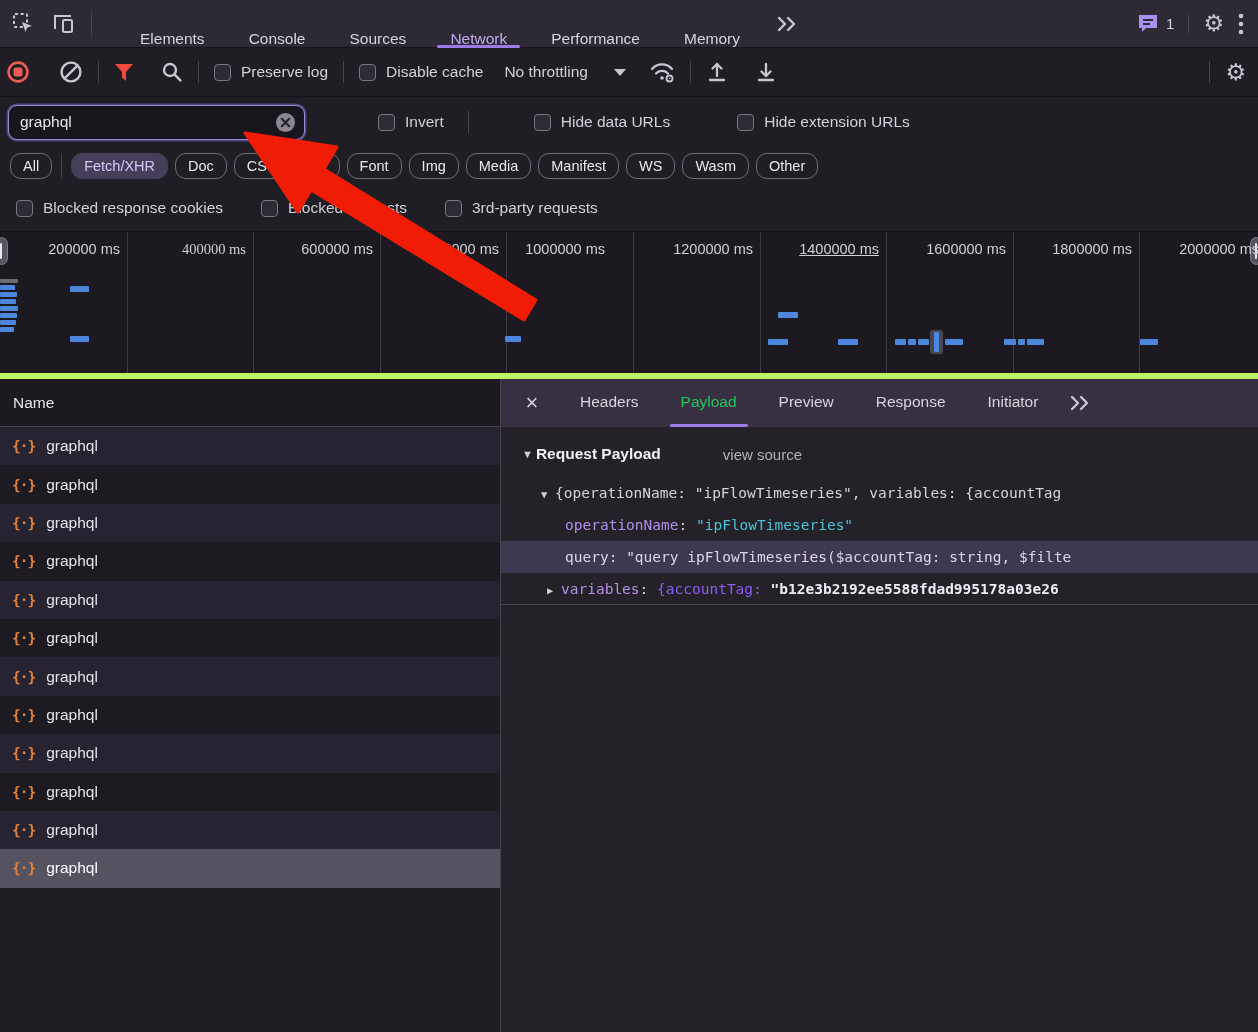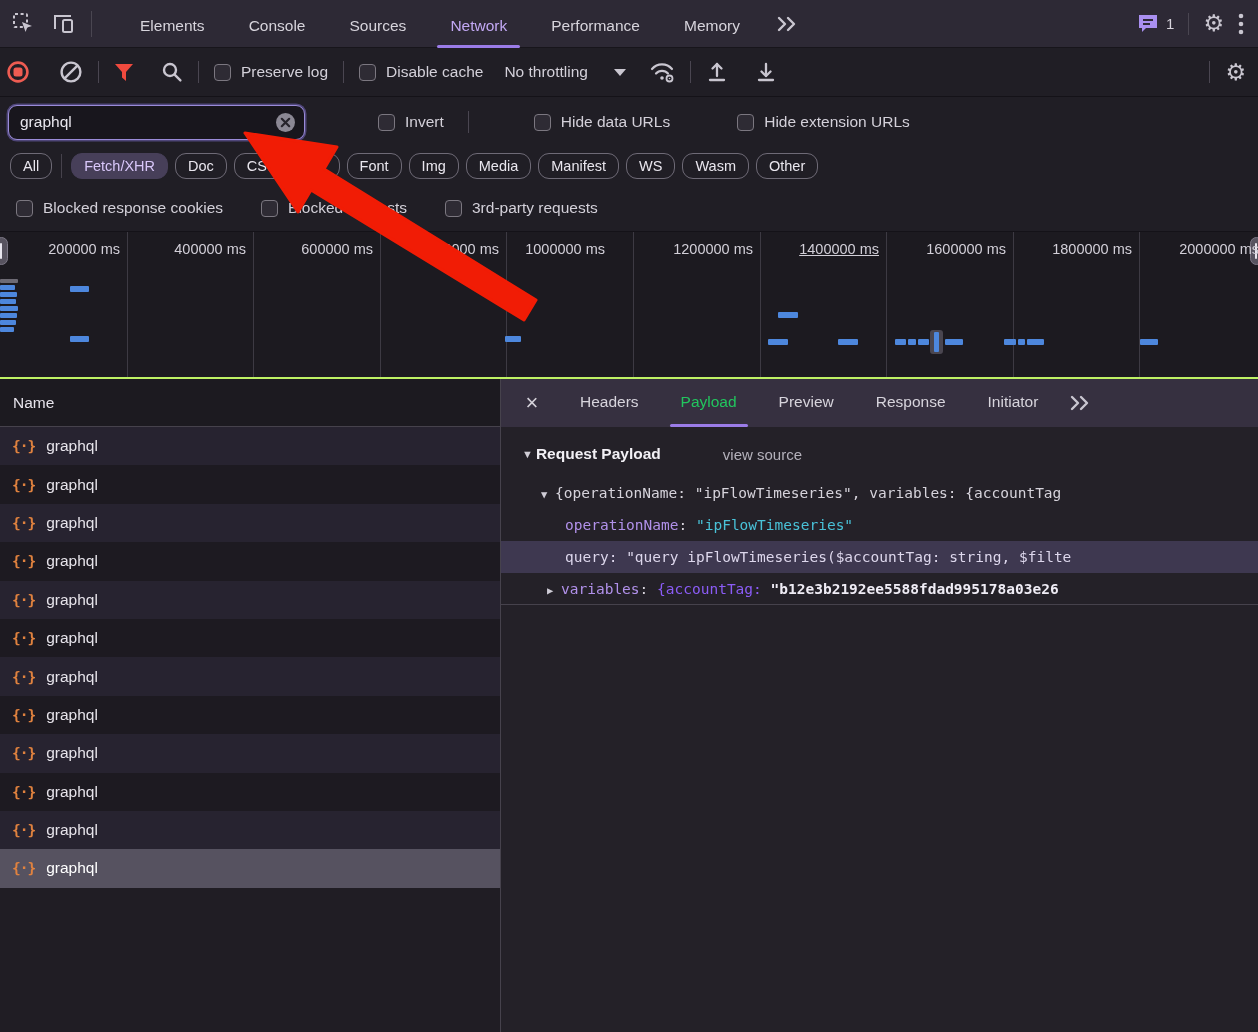--- a/index.html
+++ b/index.html
@@ -10,21 +10,21 @@
     color:#d7d4dc;
     position:relative;
     -webkit-font-smoothing:antialiased;
   }
   
   .tabbar { height:48px; background:#2d2935; display:flex; align-items:center; border-bottom:1px solid #17151b; }
   .tb-icons { display:flex; align-items:center; padding:0 8px 0 12px; gap:16px; }
   .vsep { width:1px; height:26px; background:#4a4651; }
   .vsep.short { height:22px; }
   .tabs { display:flex; height:48px; margin-left:18px; }
-  .tab { padding:3px 22px; line-height:46px; font-size:15.5px; color:#d7d4dc; position:relative; cursor:default; }
+  .tab { padding:16px 22px; line-height:46px; font-size:15.5px; color:#d7d4dc; position:relative; cursor:default; }
   .tab.active { color:#c2a8f4; }
   .tab.active::after { content:""; position:absolute; left:9px; right:9px; bottom:0; height:3px; background:#9b7ce8; border-radius:2px; }
   .tb-right { margin-left:auto; display:flex; align-items:center; gap:14px; padding-right:14px; }
   .msg-count { color:#d7d4dc; font-size:15px; margin-left:-8px; }
   .gear-glyph { font-family:"DejaVu Sans", sans-serif; font-size:23px; color:#c9c6d0; line-height:1; }
   
   .toolbar { height:49px; background:#201e25; display:flex; align-items:center; gap:15px; padding:0 6px; border-bottom:1px solid #141218; }
   .cb { width:17px; height:17px; border:1.5px solid #7b7780; border-radius:4px; background:#2e2b34; flex:none; display:inline-block; }
   .cblabel { font-size:15.5px; color:#d3d0d9; white-space:nowrap; }
   .cbgroup { display:flex; align-items:center; gap:10px; }
@@ -38,21 +38,21 @@
   .filterrow .cbgroup { margin-left:32px;padding-left:41px; }
   .filterrow .vsep { margin-left:24px; margin-right:8px; }
   
   .chipsrow { height:38px; background:#201e25; display:flex; align-items:center; gap:7px; padding-left:10px; }
   .chip { border:1.5px solid #6e6a76; border-radius:11px; padding:4px 12px; font-size:14.5px; font-weight:500; color:#e9e6ee; white-space:nowrap; }
   .chip.active { background:#473f59; border-color:#473f59; color:#d9c7fa; }
   .chipsep { width:1px; height:24px; background:#46424c; margin:0 2px; }
   
   .optsrow { height:46px; background:#201e25; display:flex; align-items:center; padding-left:16px; gap:38px; }
   
-  .overview { height:148px; background:#1c1a20; position:relative; overflow:hidden; border-top:1px solid #141218; border-bottom:2px solid #bef264; }
+  .overview { height:148px; background:#1c1a20; position:relative; overflow:hidden; border-top:1px solid #141218; border-bottom:6px solid #bef264; }
   .gridline { position:absolute; top:0; bottom:0; width:1px; background:#3d3a43; }
   .ticklabel { position:absolute; top:9px; width:134px; text-align:right; font-size:14.5px; font-weight:500; color:#d2cfd8; white-space:nowrap; }
   .ovbar { position:absolute; background:#4d87dd; border-radius:1px; }
   .ovbar.gray { background:#6d6a74; }
   .ovmarker { position:absolute; background:#4a4650; border-radius:3px; }
   .ovmarker .inner { position:absolute; left:4px; top:2px; bottom:2px; width:5px; background:#4d87dd; border-radius:1px; }
   .edge-pill { position:absolute; top:5px; width:13px; height:28px; background:#57535f; border:1px solid #7b7785; border-radius:7px; }
   .edge-pill::after { content:""; position:absolute; left:4px; top:5px; bottom:5px; width:2px; background:#e8e6ee; border-radius:1px; }
   .edge-pill.left { left:-5px; }
   .edge-pill.right { right:-5px; }
@@ -275,21 +275,21 @@
     <span class="cblabel">3rd-party requests</span>
   </span>
 </div>
 
 <div class="overview" id="overview">
   <span class="edge-pill left"></span>
   <span class="edge-pill right"></span>
 <div class="gridline" style="left: 127px;"></div>
     <div class="ticklabel" style="left: -14px;">200000 ms</div>
     <div class="gridline" style="left: 253px;"></div>
-    <div class="ticklabel" style="left: 112px;">400000 ms</div>
+    <div class="ticklabel" style="left: 112px; font-family: Liberation Serif, serif;">400000 ms</div>
     <div class="gridline" style="left: 380px;"></div>
     <div class="ticklabel" style="left: 239px;">600000 ms</div>
     <div class="gridline" style="left: 506px;"></div>
     <div class="ticklabel" style="left: 365px;">800000 ms</div>
     <div class="gridline" style="left: 633px;"></div>
     <div class="ticklabel" style="left: 471px;">1000000 ms</div>
     <div class="gridline" style="left: 760px;"></div>
     <div class="ticklabel" style="left: 619px;">1200000 ms</div>
     <div class="gridline" style="left: 886px;"></div>
     <div class="ticklabel" style="left: 745px; text-decoration: underline;">1400000 ms</div>

